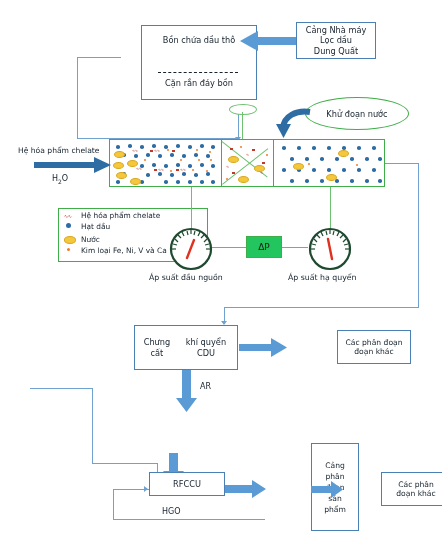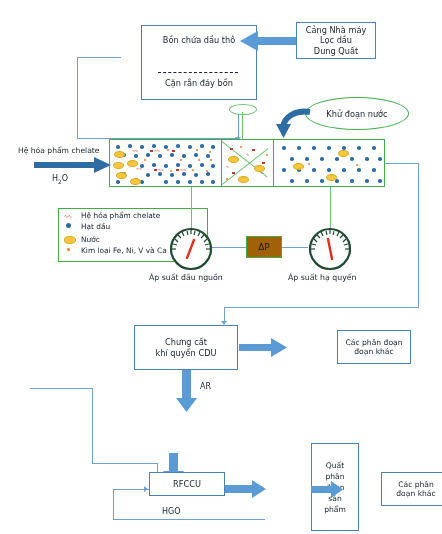--- a/index.html
+++ b/index.html
@@ -23,21 +23,21 @@
     font-size:8.2px;
     line-height:1.25;
     color:#17232e;
     padding:2px;
   }
   .bbox.small{font-size:7.6px;margin-left:48px;}
 
   
   .gbox{
     border:1.3px solid #3fae49;
-    background:#a16207;
+    background:#22c55e;
     box-sizing:border-box;
   }
 
   
   .lbl{
     position:absolute;
     font-size:8px;
     color:#17232e;
     white-space:nowrap;
     line-height:1.2;
@@ -355,21 +355,21 @@
     </svg>
   </div>
   <div class="lbl center" style="left:288px;top:273px;width:84px;font-size:7.8px;">Áp suất hạ quyển</div>
 
   <div class="ln lnh" style="left:385px;top:163px;width:34px;"></div>
   <div class="ln lnv" style="left:418px;top:163px;height:145px;"></div>
   <div class="ln lnh" style="left:224px;top:307px;width:195px;"></div>
   <div class="ln lnv" style="left:224px;top:307px;height:16px;"></div>
   <div class="tip-d" style="left:221px;top:321px;"></div>
 
-  <div class="abs bbox" style="left:134px;top:325px;width:104px;height:45px;flex-direction:column;">
+  <div class="abs bbox" style="left:134px;top:325px;width:104px;height:45px;flex-direction:row;">
     <span>Chưng cất</span>
     <span>khí quyển CDU</span>
   </div>
 
   <div class="fat" style="left:239px;top:338px;">
     <svg width="49" height="19" viewBox="0 0 49 19">
       <path d="M0 6 L32 6 L32 0 L48 9.5 L32 19 L32 13 L0 13 Z" fill="#5b9bd5"></path>
     </svg>
   </div>
 
@@ -402,21 +402,21 @@
     <span>RFCCU</span>
   </div>
 
   <div class="fat" style="left:225px;top:480px;">
     <svg width="42" height="18" viewBox="0 0 42 18">
       <path d="M0 5 L27 5 L27 0 L41 9 L27 18 L27 13 L0 13 Z" fill="#5b9bd5"></path>
     </svg>
   </div>
 
   <div class="abs bbox small" style="left:263px;top:443px;width:48px;height:88px;flex-direction:column;justify-content:center;line-height:1.45;">
-    <span>Quất</span>
+    <span>Cảng</span>
     <span>phân</span>
     <span>đoạn</span>
     <span>sản</span>
     <span>phẩm</span>
   </div>
 
   <div class="fat" style="left:311px;top:481px;">
     <svg width="33" height="17" viewBox="0 0 33 17">
       <path d="M0 5 L20 5 L20 0 L32 8.5 L20 17 L20 12 L0 12 Z" fill="#5b9bd5"></path>
     </svg>

